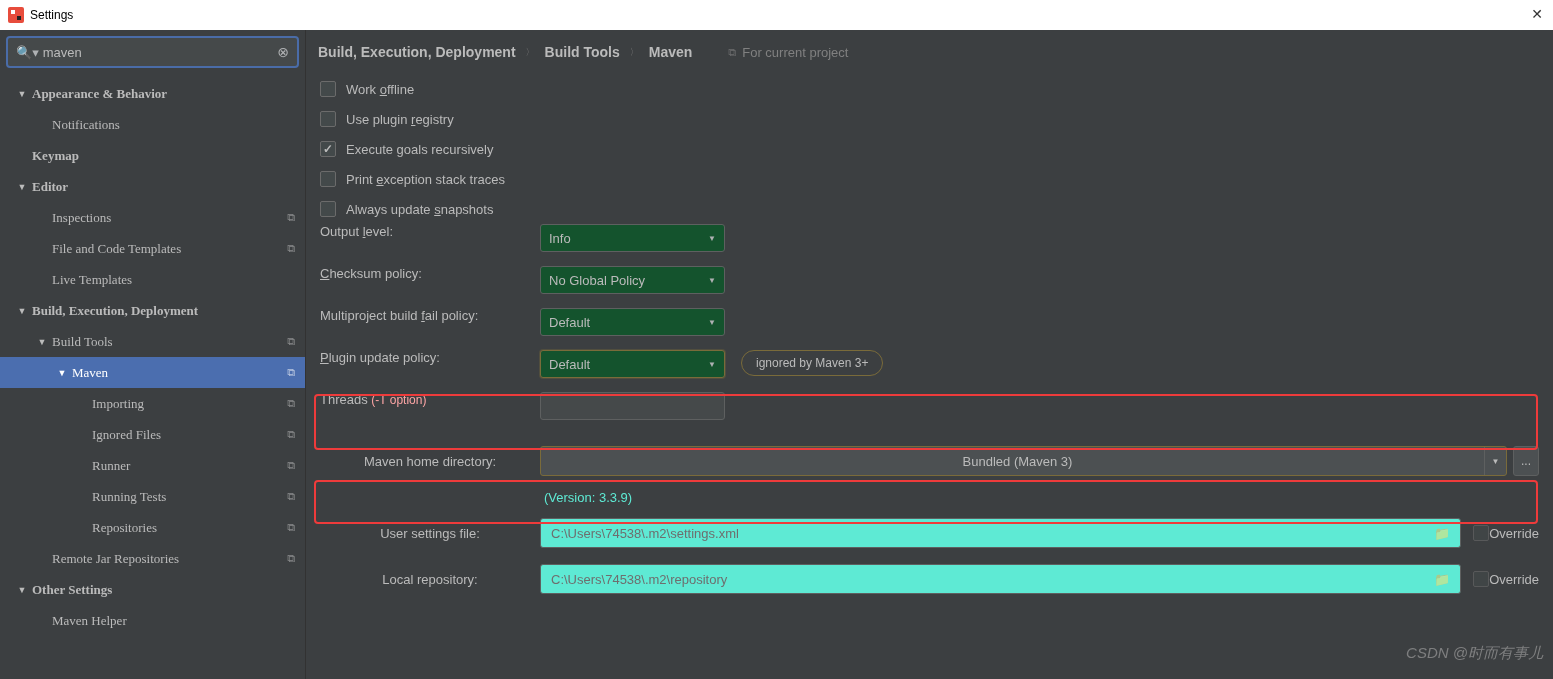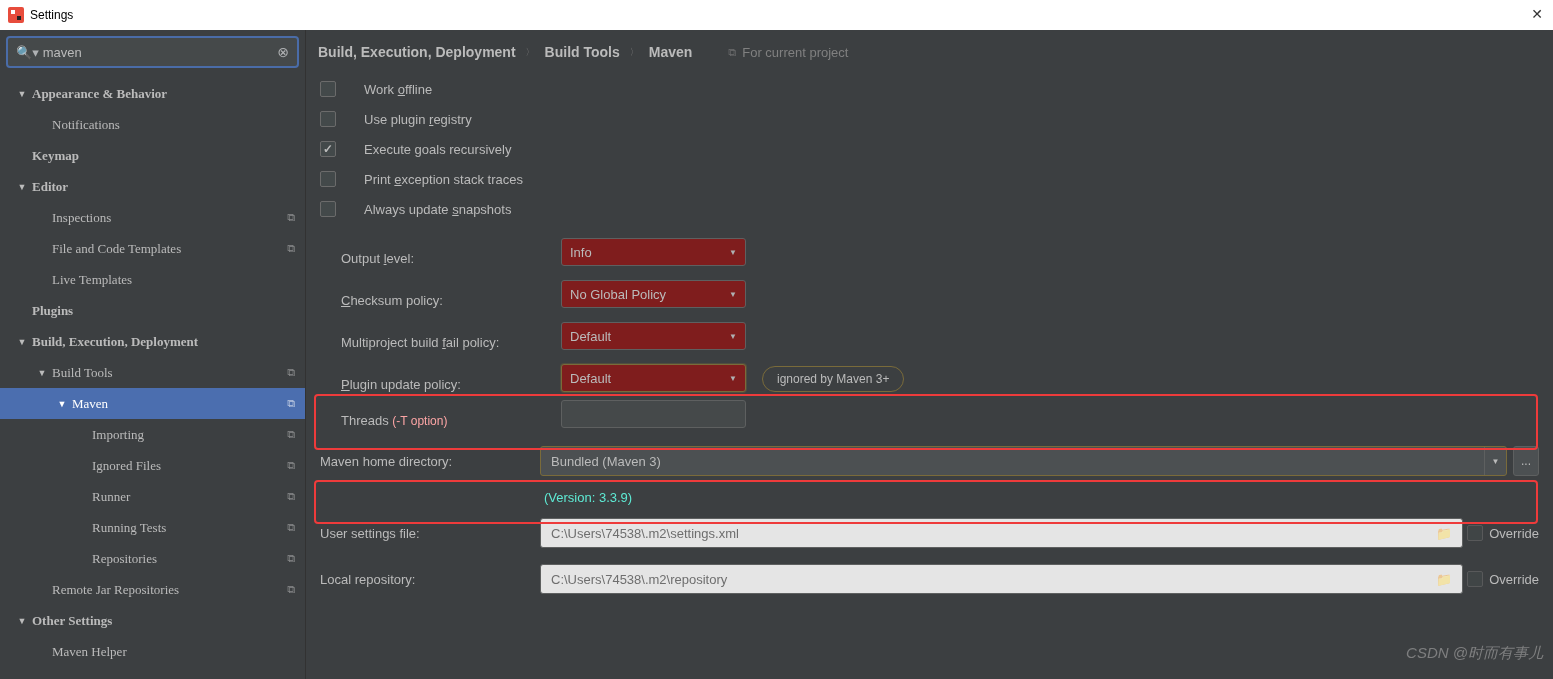--- a/index.html
+++ b/index.html
@@ -34,53 +34,53 @@
     
     .content { flex: 1; background: #3c3f41; padding: 0; position: relative; }
     
     .breadcrumb { display: flex; align-items: center; height: 44px; padding: 0 12px; gap: 10px; color: #bbbbbb; }
     .breadcrumb .crumb { font-size: 14px; font-weight: bold; }
     .breadcrumb .sep { color: #777; font-size: 9px; }
     .breadcrumb .proj { display: flex; align-items: center; gap: 6px; color: #808080; font-size: 13px; margin-left: 26px; }
     .breadcrumb .proj-icon { font-size: 11px; opacity: 0.7; }
     
     .form { padding: 0 14px; }
-    .check-row { display: flex; align-items: center; height: 30px; gap: 28px; }
+    .check-row { display: flex; align-items: center; height: 30px; gap: 10px; }
     .chk { width: 16px; height: 16px; border: 1px solid #6b6b6b; border-radius: 2px; background: #43494a; display: inline-flex; align-items: center; justify-content: center; cursor: pointer; }
     .chk.checked::after { content: "✓"; color: #bbbbbb; font-size: 12px; font-weight: bold; }
     .chk.disabled { opacity: 0.6; }
     .check-row .clabel { color: #bbbbbb; }
     .check-row .clabel .u { text-decoration: underline; }
     
-    .form-row { display: flex; align-items: flex-end; height: 42px; margin-left: 21px; }
+    .form-row { display: flex; align-items: flex-start; height: 42px; }
     .form-row .flabel { width: 220px; color: #bbbbbb; }
     .form-row .flabel .u { text-decoration: underline; }
     .form-row .hint { color: #fca5a5; font-size: 12px; }
     
-    .combo { width: 185px; height: 28px; background: #7f1d1d; border: 1px solid #5e6060; border-radius: 3px; display: flex; align-items: center; padding: 0 8px; cursor: pointer; position: relative; }
+    .combo { width: 185px; height: 28px; background: #14532d; border: 1px solid #5e6060; border-radius: 3px; display: flex; align-items: center; padding: 0 8px; cursor: pointer; position: relative; }
     .combo .cval { flex: 1; color: #bbbbbb; font-size: 13px; }
     .combo .carrow { font-size: 8px; color: #afb1b3; }
     .combo.focused { border: 1px solid #7a6b3a; box-shadow: 0 0 0 1px #7a6b3a55; }
     
     .pill { border: 1px solid #7a6b3a; border-radius: 14px; padding: 5px 14px; color: #bbbbbb; font-size: 12px; margin-left: 16px; }
     
     .text-input { height: 28px; background: #45494a; border: 1px solid #5e6060; border-radius: 3px; padding: 0 8px; color: #bbbbbb; display: flex; align-items: center; width: 185px; }
     
-    .wide-row { display: flex; align-items: center; padding: 8px 0; }
+    .wide-row { display: flex; align-items: center; padding: 8px 0; text-align: center; }
     .wide-row .flabel { width: 220px; }
     .wide-combo { flex: 1; height: 30px; background: #4c5052; border: 1px solid #7a6b3a; border-radius: 3px; display: flex; align-items: center; padding: 0 10px; cursor: pointer; margin-right: 6px; }
     .wide-combo .cval { flex: 1; }
     .wide-combo .carrow-box { width: 22px; height: 28px; border-left: 1px solid #5e6060; display: flex; align-items: center; justify-content: center; margin-right: -10px; font-size: 8px; }
     .browse-btn { width: 26px; height: 30px; background: #4c5052; border: 1px solid #5e6060; border-radius: 3px; display: flex; align-items: center; justify-content: center; cursor: pointer; font-size: 12px; color: #bbbbbb; }
     
     .version-row { padding-left: 224px; color: #5eead4; font-size: 13px; height: 26px; display: flex; align-items: center; }
     
-    .path-input { flex: 1; height: 30px; background: #e5e5e5; border: 1px solid #5e6060; border-radius: 3px; padding: 0 10px; display: flex; align-items: center; color: #6e6e6e; font-size: 13px; }
+    .path-input { flex: 1; height: 30px; background: #5eead4; border: 1px solid #5e6060; border-radius: 3px; padding: 0 10px; display: flex; align-items: center; color: #6e6e6e; font-size: 13px; }
     .path-input .folder-icon { margin-left: auto; opacity: 0.5; font-size: 13px; }
-    .override-box { display: flex; align-items: center; gap: 6px; margin-left: 4px; }
+    .override-box { display: flex; align-items: center; margin-left: 12px; }
     
     .red-box { position: absolute; border: 2px solid #ee3b3b; pointer-events: none; }
     .red-box.r1 { left: 314px; top: 394px; width: 1224px; height: 56px; border-radius: 4px; }
     .red-box.r2 { left: 314px; top: 480px; width: 1224px; height: 44px; border-radius: 4px; }
     
     .watermark { position: absolute; right: 10px; bottom: 16px; color: #9a9a9a; font-size: 15px; opacity: 0.7; font-style: italic; }
   </style>
 </head>
 <body>
 
@@ -128,24 +128,20 @@
           <span class="copy-icon">⧉</span>
         </div>
         <div class="tree-item ind-1">
           <span class="chev"></span>
           <span class="label">File and Code Templates</span>
           <span class="copy-icon">⧉</span>
         </div>
         <div class="tree-item ind-1">
           <span class="chev"></span>
           <span class="label">Live Templates</span>
-        </div>
-        <div class="tree-item ind-0 bold">
-          <span class="chev"></span>
-          <span class="label">Plugins</span>
         </div>
         <div class="tree-item ind-0 bold">
           <span class="chev">▼</span>
           <span class="label">Build, Execution, Deployment</span>
         </div>
         <div class="tree-item ind-1">
           <span class="chev">▼</span>
           <span class="label">Build Tools</span>
           <span class="copy-icon">⧉</span>
         </div>

